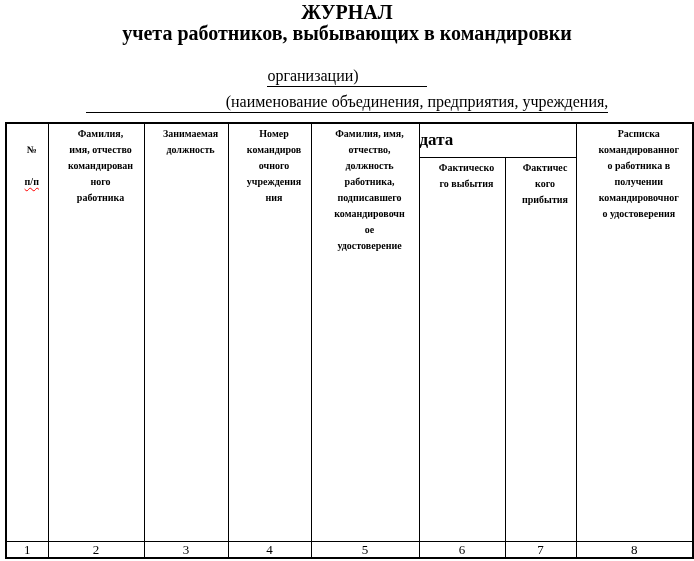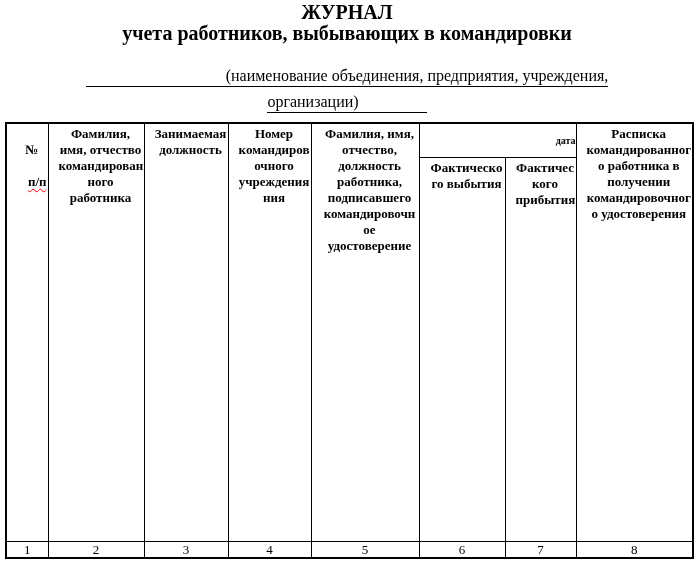--- a/index.html
+++ b/index.html
@@ -44,59 +44,58 @@
     border-collapse: collapse; table-layout: fixed;
     border: 2px solid #000;
   }
   table.journal td { border: 1px solid #000; overflow: hidden; }
 
   tr.r-group { height: 34px; }
   tr.r-sub   { height: 384px; }
   tr.r-nums  { height: 17px; }
 
   td.hcell {
-    font-weight: bold; font-size: 13px; line-height: 16px;
+    font-weight: bold; font-size: 10px; line-height: 16px;
     text-align: center; vertical-align: top;
     padding: 2px 1px 0 10px;
     white-space: pre-line;
   }
   td.group-cell {
-    font-weight: bold; font-size: 10px;
-    text-align: right; vertical-align: middle;
+    font-weight: bold; font-size: 17px;
+    text-align: left; vertical-align: middle;
     padding: 0;
   }
   td.numcell {
     font-weight: normal; font-size: 13px; line-height: 15px;
     text-align: center; vertical-align: middle;
     padding: 0;
   }
   .wavy {
     text-decoration-line: underline;
     text-decoration-style: wavy;
     text-decoration-color: #ff0000;
     text-decoration-thickness: 1px;
     text-underline-offset: 2px;
     padding-bottom: 2px;
-    text-align: right;
   }
 </style>
 </head>
 <body>
 
 <div class="title-block">
   <div>ЖУРНАЛ</div>
   <div>учета работников, выбывающих в командировки</div>
 </div>
 
 <div class="org-block">
   <div class="org-line">
-    <span class="u-run"><span class="blank blank-lead"></span><span>(наименование объединения, предприятия, учреждения,</span></span>
+    <span class="u-run"><span>организации)</span><span class="blank blank-trail"></span></span>
   </div>
   <div class="org-line">
-    <span class="u-run"><span>организации)</span><span class="blank blank-trail"></span></span>
+    <span class="u-run"><span class="blank blank-lead"></span><span>(наименование объединения, предприятия, учреждения,</span></span>
   </div>
 </div>
 
 <table class="journal">
   <colgroup>
     <col style="width:42px">
       <col style="width:96px">
       <col style="width:84px">
       <col style="width:83px">
     <col style="width:108px">

